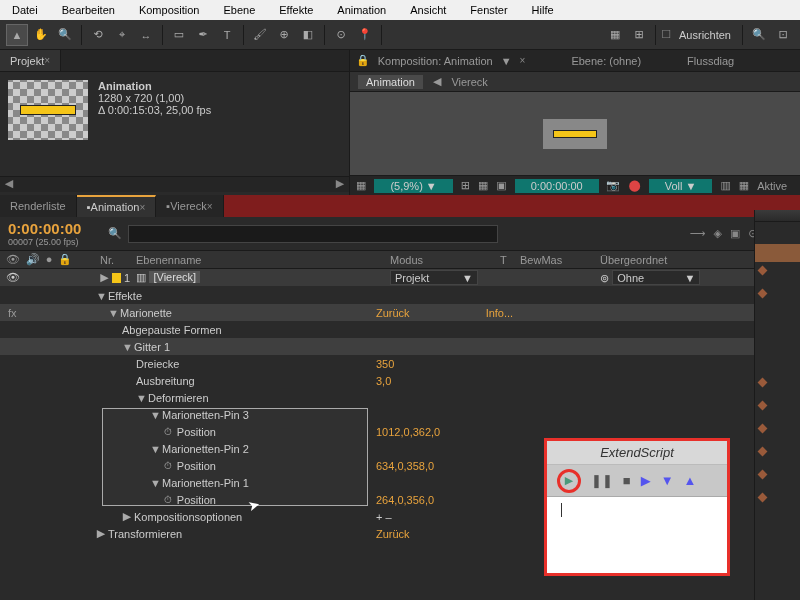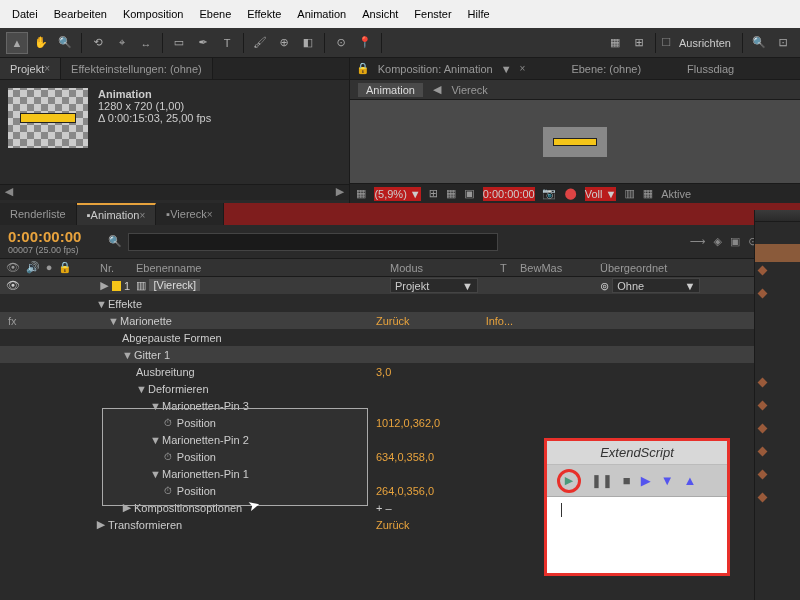--- a/index.html
+++ b/index.html
@@ -1,17 +1,17 @@
 <!DOCTYPE html>
 <html><head>
 <meta charset="utf-8">
 <style>
 *{margin:0;padding:0;box-sizing:border-box;font-family:Arial,sans-serif;font-size:11px;user-select:none}
 body{background:#2a2a2a;width:800px;height:600px;overflow:hidden;position:relative}
-.menubar{background:#f0f0f0;height:28px;display:flex;align-items:center;padding:0 4px;gap:0}
+.menubar{background:#f0f0f0;height:20px;display:flex;align-items:center;padding:0 4px;gap:8px}
 .menubar span{padding:2px 8px;color:#000}
 .toolbar{background:#323232;height:30px;display:flex;align-items:center;padding:0 6px;gap:2px;border-bottom:1px solid #1a1a1a}
 .tool-btn{width:22px;height:22px;display:flex;align-items:center;justify-content:center;color:#aaa;border:1px solid transparent}
 .tool-btn.active{background:#4a4a4a;border-color:#666}
 .tool-sep{width:1px;height:20px;background:#1a1a1a;margin:0 3px}
 .ausrichten{color:#ccc;padding:2px 6px;}
 .upper{display:flex;height:145px}
 .proj-panel{width:350px;background:#2a2a2a;border-right:1px solid #1a1a1a}
 .tabs{display:flex;height:22px;background:#252525;border-bottom:1px solid #1a1a1a}
 .tab{padding:3px 10px;color:#999;background:#2a2a2a;border-right:1px solid #1a1a1a;display:flex;align-items:center;}
@@ -26,21 +26,21 @@
 .arrow{color:#888;width:14px;text-align:center}
 .comp-panel{flex:1;background:#2a2a2a;display:flex;flex-direction:column}
 .comp-tabs{height:22px;background:#252525;display:flex;align-items:center;padding:0 6px;gap:8px;border-bottom:1px solid #1a1a1a;color:#999}
 .comp-crumb{height:20px;background:#323232;display:flex;align-items:center;padding:0 8px;gap:10px;border-bottom:1px solid #1a1a1a}
 .comp-crumb span{color:#999}
 .comp-crumb .active{background:#4a4a4a;color:#ddd;padding:1px 8px}
 .comp-view{flex:1;background:#4a4a4a;display:flex;align-items:center;justify-content:center;position:relative}
 .comp-rect{width:64px;height:30px;background:#888;display:flex;align-items:center;justify-content:center}
 .comp-bar{width:44px;height:8px;background:#f5c518;border:1px solid #222}
 .comp-foot{height:20px;background:#252525;display:flex;align-items:center;padding:0 6px;gap:8px;color:#999;border-top:1px solid #1a1a1a}
-.dd{background:#b91c1c;padding:1px 0;color:#ccc;display:inline-flex;align-items:flex-end;gap:3px}
+.dd{background:#0f766e;padding:1px 16px;color:#ccc;display:inline-flex;align-items:flex-end;gap:3px}
 .timeline{background:#2a2a2a}
 .tl-tabs{display:flex;height:22px;background:#7f1d1d}
 .tl-tabs .tab{background:#252525}
 .tl-tabs .tab.active{background:#323232;border-top:2px solid #e8a33d}
 .tl-head{display:flex;height:34px;background:#2a2a2a;border-bottom:1px solid #1a1a1a}
 .tl-time{width:100px;padding:3px 8px}
 .tl-time .tc{color:#e8a33d;font-size:15px;font-weight:bold}
 .tl-time .fps{color:#999;font-size:9px}
 .tl-search{flex:1;display:flex;align-items:center;padding:0 8px;gap:6px}
 .tl-search input{background:#1a1a1a;border:1px solid #444;color:#ccc;padding:2px 6px;width:370px;height:18px}
@@ -129,23 +129,20 @@
   <div class="tool-btn">⊡</div>
 </div>
 
 <div class="upper">
   <div class="proj-panel">
     <div class="tabs">
       <div class="tab active">
           <span>Projekt</span>
           <span class="tab-close">×</span>
         </div>
-      <div class="tab">
-          <span>Effekteinstellungen: (ohne)</span>
-        </div>
     </div>
     <div class="proj-content">
       <div class="thumb">
           <div class="thumb-bar"></div>
         </div>
       <div class="proj-meta">
         <div class="name">Animation</div>
         <div>1280 x 720 (1,00)</div>
         <div>Δ 0:00:15:03, 25,00 fps</div>
       </div>
@@ -290,20 +287,26 @@
       </div>
     </div>
   <div class="prop-row sel">
       <div class="prop-name indent-2">
         <span class="twirl">▼</span>
         <span>Gitter 1</span>
       </div>
     </div>
   <div class="prop-row">
       <div class="prop-name indent-3">
+        <span>Dreiecke</span>
+      </div>
+      <span class="prop-val">350</span>
+    </div>
+  <div class="prop-row">
+      <div class="prop-name indent-3">
         <span>Ausbreitung</span>
       </div>
       <span class="prop-val">3,0</span>
     </div>
   <div class="prop-row">
       <div class="prop-name indent-3">
         <span class="twirl">▼</span>
         <span>Deformieren</span>
       </div>
     </div>

